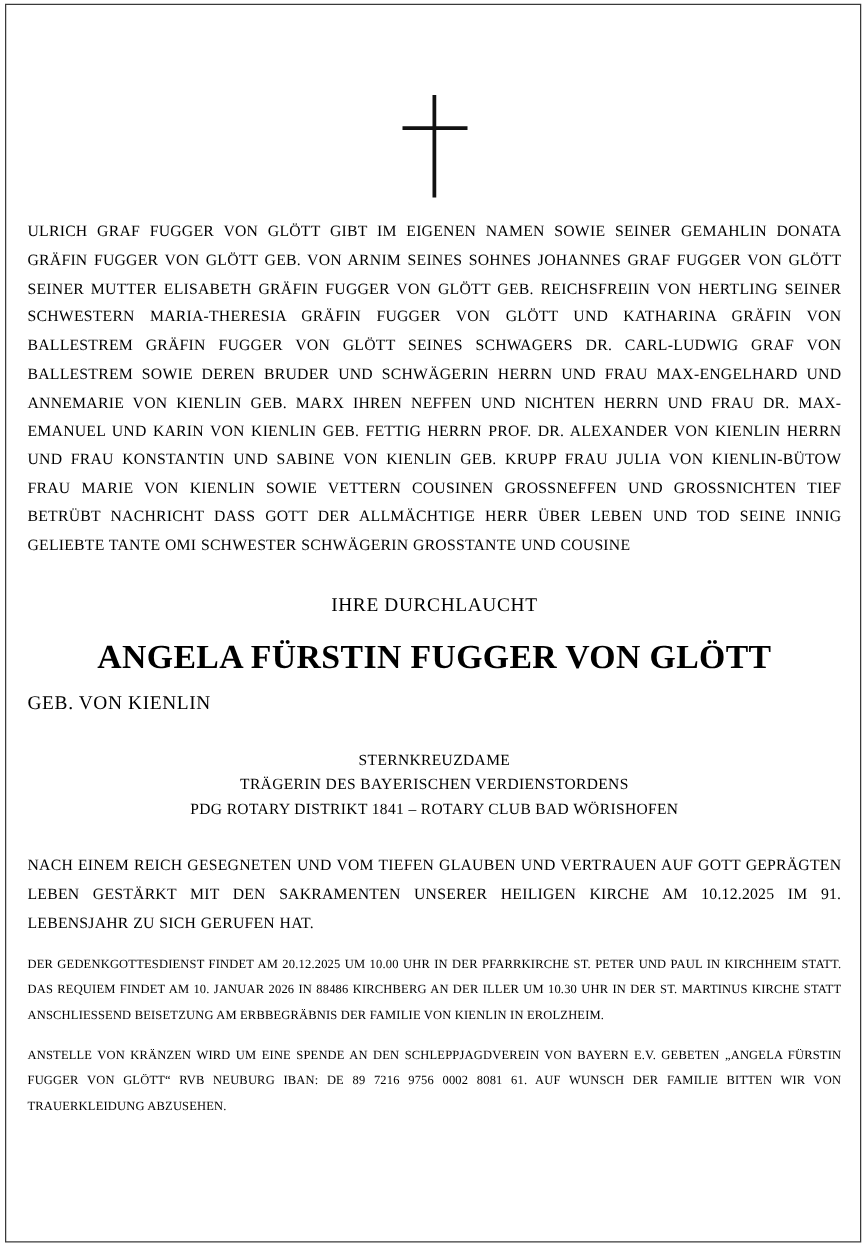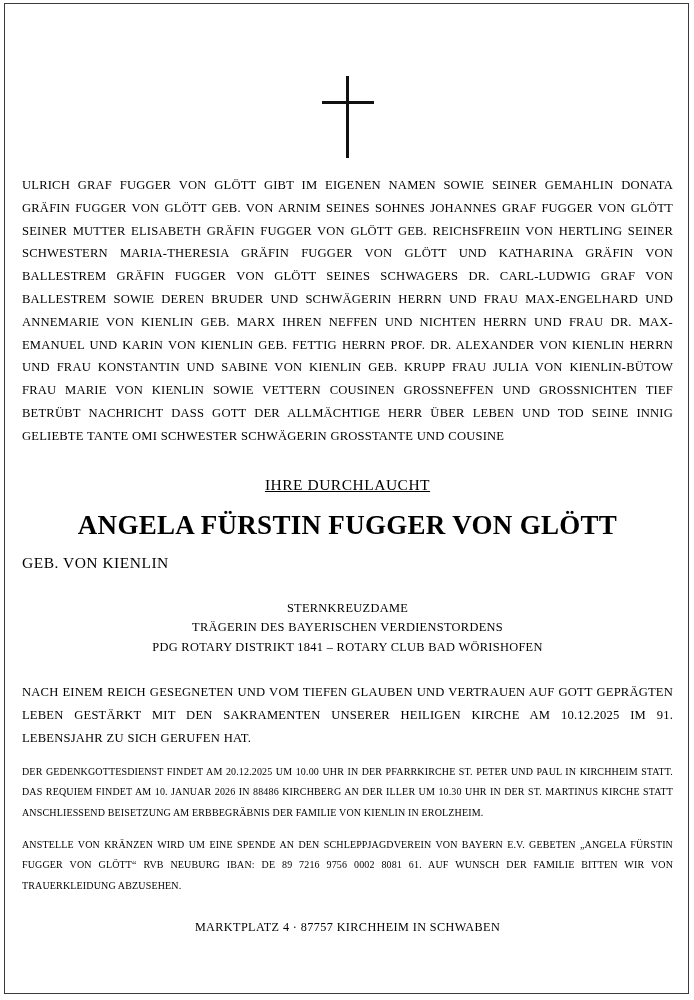--- a/index.html
+++ b/index.html
@@ -83,21 +83,20 @@
   }
 
   .spacer-after-family { height: 27px; }
 
   .rank-line {
     text-align: center;
     font-size: 15.5px;
     letter-spacing: 0.5px;
     line-height: 20px;
     margin: 0;
-    text-decoration: underline;
   }
   .spacer-rank-name { height: 16px; }
 
   .deceased-name {
     text-align: center;
     font-size: 27px;
     font-weight: bold;
     letter-spacing: 0.3px;
     line-height: 28px;
     margin: 0;
@@ -192,16 +191,15 @@
     <div class="spacer-para"></div>
 
     <p class="small-para">DER GEDENKGOTTESDIENST FINDET AM 20.12.2025 UM 10.00 UHR IN DER PFARRKIRCHE ST. PETER UND PAUL IN KIRCHHEIM STATT. DAS REQUIEM FINDET AM 10. JANUAR 2026 IN 88486 KIRCHBERG AN DER ILLER UM 10.30 UHR IN DER ST. MARTINUS KIRCHE STATT ANSCHLIESSEND BEISETZUNG AM ERBBEGRÄBNIS DER FAMILIE VON KIENLIN IN EROLZHEIM.</p>
 
     <div class="spacer-para"></div>
 
     <p class="small-para">ANSTELLE VON KRÄNZEN WIRD UM EINE SPENDE AN DEN SCHLEPPJAGDVEREIN VON BAYERN E.V. GEBETEN „ANGELA FÜRSTIN FUGGER VON GLÖTT“  RVB NEUBURG IBAN: DE 89 7216 9756 0002 8081 61. AUF WUNSCH DER FAMILIE BITTEN WIR VON TRAUERKLEIDUNG ABZUSEHEN.</p>
 
     <div class="spacer-footer"></div>
 
-    <div class="footer-line">MARKTPLATZ  4   ·   87757 KIRCHHEIM IN SCHWABEN</div>
 
   </div>
 </div>
 
 </body></html>

